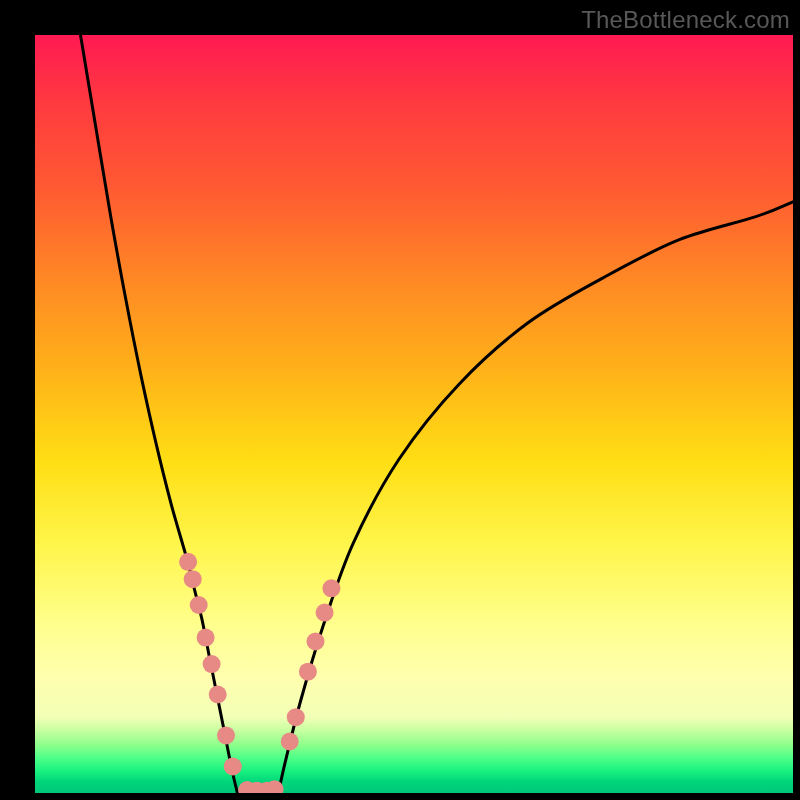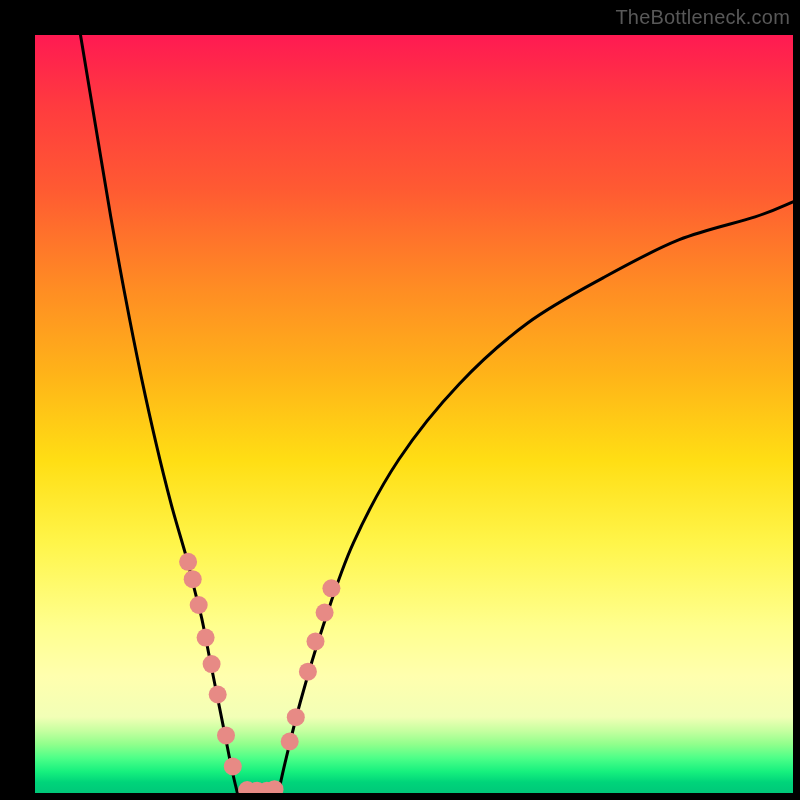--- a/index.html
+++ b/index.html
@@ -68,21 +68,21 @@
       #90ff8c 36%,
       #4dff88 54%,
       #16f07e 72%,
       #00d47a 86%,
       #00c879 100%);
   }
   .watermark {
     position: absolute;
     top: 6px;
     right: 10px;
-    font-size: 20px;
+    font-size: 24px;
     font-weight: 500;
     color: #585858;
     letter-spacing: 0.2px;
     user-select: none;
   }
   svg.curves {
     position: absolute;
     inset: 0;
     width: 100%;
     height: 100%;

